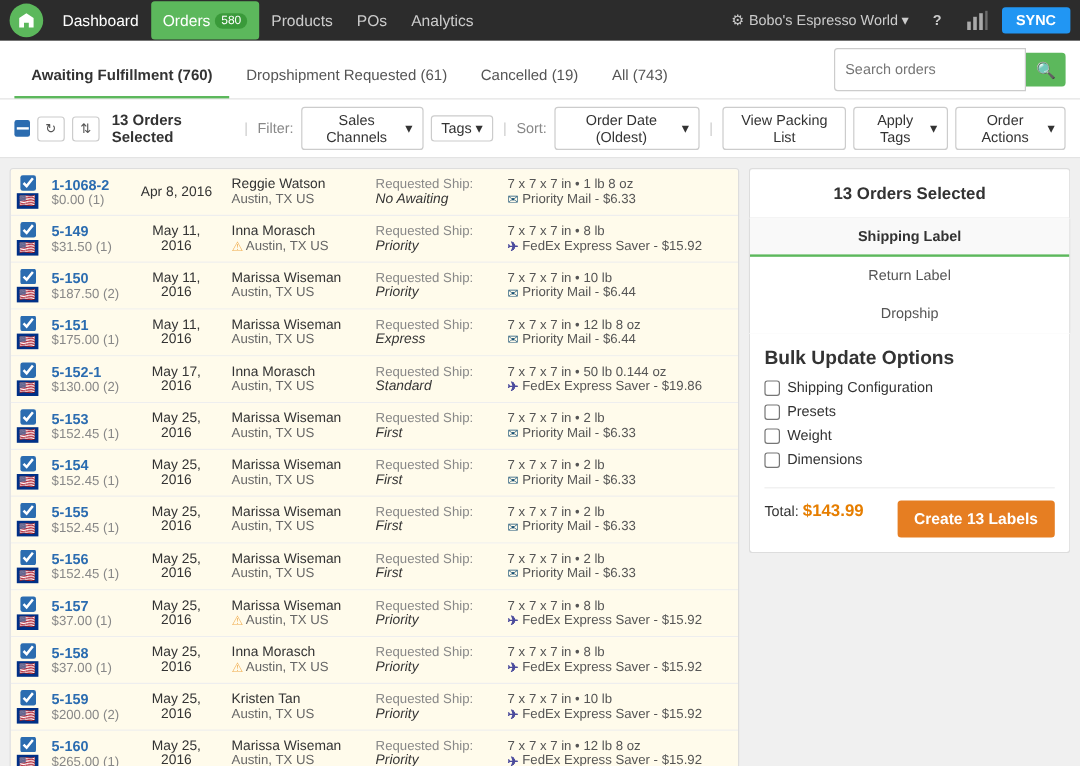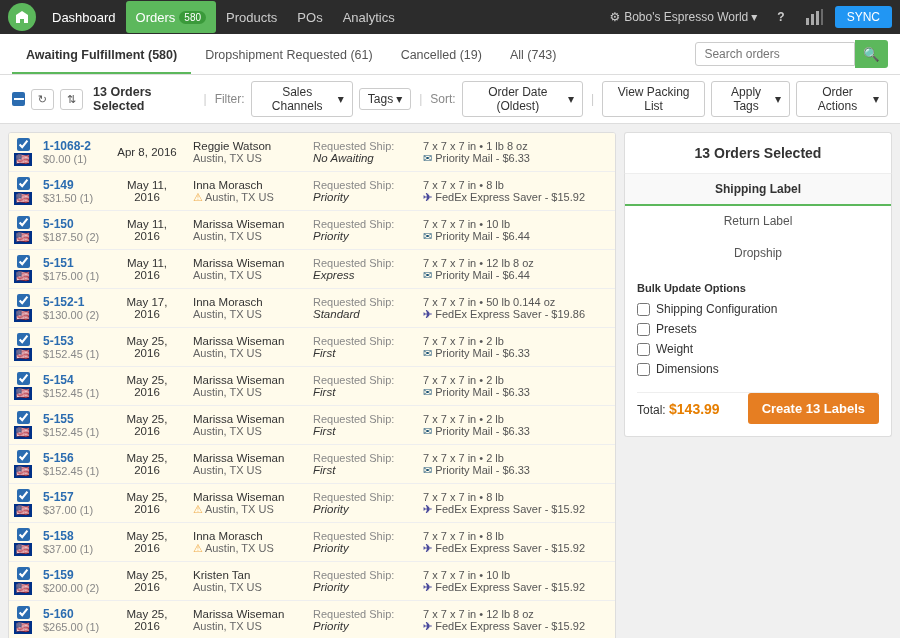--- a/index.html
+++ b/index.html
@@ -8,28 +8,28 @@
     
     .top-nav { background: #2c2c2c; height: 34px; display: flex; align-items: center; padding: 0 8px; gap: 0; }
     .nav-logo { width: 28px; height: 28px; background: #5cb85c; border-radius: 50%; display: flex; align-items: center; justify-content: center; margin-right: 6px; flex-shrink: 0; }
     .nav-logo svg { width: 16px; height: 16px; }
     .nav-item { color: #ccc; padding: 16px 10px; height: 18px; display: flex; align-items: center; cursor: pointer; font-size: 13px; text-decoration: none; }
     .nav-item.active { color: #fff; }
     .nav-orders { background: #5cb85c; color: #fff !important; border-radius: 3px; }
     .nav-badge { background: #3a9a3a; color: #fff; border-radius: 10px; padding: 1px 5px; font-size: 10px; margin-left: 4px; }
     .nav-right { margin-left: auto; display: flex; align-items: center; gap: 4px; }
     .nav-right-item { color: #ccc; padding: 0 8px; height: 34px; display: flex; align-items: center; cursor: pointer; font-size: 12px; }
-    .sync-btn { background: #2196F3; color: #fff; border: none; padding: 4px 12px; border-radius: 3px; cursor: pointer; font-weight: normal; font-size: 12px; }
+    .sync-btn { background: #2196F3; color: #fff; border: none; padding: 4px 12px; border-radius: 3px; cursor: pointer; font-weight: bold; font-size: 12px; }
 
     
     .tabs-bar { background: #fff; border-bottom: 1px solid #ddd; padding: 0 12px; display: flex; align-items: flex-end; gap: 0; }
     .tab { padding: 10px 14px; cursor: pointer; font-size: 12.5px; color: #555; border-bottom: 2px solid transparent; white-space: nowrap; }
     .tab.active { color: #333; border-bottom: 2px solid #5cb85c; font-weight: 600; }
     .tab-search { margin-left: auto; padding: 6px 0; display: flex; align-items: center; }
-    .tab-search input { border: 1px solid #ccc; border-radius: 3px 0 0 3px; padding: 4px 8px; font-size: 12px; width: 160px; outline: none; height: 24px; }
+    .tab-search input { border: 1px solid #ccc; border-radius: 3px 0 0 3px; padding: 4px 8px; font-size: 12px; width: 160px; outline: none; height: 36px; }
     .tab-search button { background: #5cb85c; border: none; color: #fff; padding: 4px 8px; border-radius: 0 3px 3px 0; cursor: pointer; height: 28px; }
 
     
     .toolbar { background: #fff; border-bottom: 1px solid #ddd; padding: 6px 12px; display: flex; align-items: center; gap: 6px; }
     .toolbar-icon-btn { background: none; border: 1px solid #ccc; border-radius: 3px; padding: 3px 6px; cursor: pointer; font-size: 11px; color: #555; }
     .toolbar-selected { font-weight: 600; font-size: 12.5px; color: #333; margin-left: 4px; }
     .filter-label { color: #888; }
     .dropdown-btn { background: none; border: 1px solid #ccc; border-radius: 3px; padding: 3px 8px; cursor: pointer; font-size: 12px; color: #333; display: flex; align-items: center; gap: 3px; }
     .sep { color: #ccc; margin: 0 2px; }
 
@@ -61,24 +61,24 @@
     .carrier-fedex { color: #4a4a9c; font-size: 11px; font-weight: bold; }
     .flag-icons { display: flex; gap: 2px; margin-top: 2px; }
 
     
     .right-panel { width: 268px; flex-shrink: 0; margin-left: 8px; }
     .panel-header { background: #fff; border: 1px solid #ddd; border-radius: 3px 3px 0 0; padding: 12px; font-size: 14px; font-weight: 600; color: #333; text-align: center; border-bottom: 1px solid #eee; }
     .panel-tabs { background: #fff; border-left: 1px solid #ddd; border-right: 1px solid #ddd; display: flex; flex-direction: column; }
     .panel-tab { flex: 1; text-align: center; padding: 8px 4px; font-size: 12px; cursor: pointer; border-bottom: 2px solid transparent; color: #555; }
     .panel-tab.active { border-bottom: 2px solid #5cb85c; color: #333; font-weight: 600; background: #f9f9f9; }
     .panel-body { background: #fff; border: 1px solid #ddd; border-top: none; border-radius: 0 0 3px 3px; padding: 12px; }
-    .bulk-title { font-size: 11px; font-weight: 600; color: #333; margin-bottom: 8px; }
+    .bulk-title { font-size: 16px; font-weight: 600; color: #333; margin-bottom: 8px; }
     .bulk-option { display: flex; align-items: center; gap: 6px; margin-bottom: 6px; font-size: 12px; color: #333; }
     .bulk-option input[type=checkbox] { width: 13px; height: 13px; }
-    .panel-footer { display: flex; align-items: center; justify-content: space-between; margin-top: 16px; border-top: 1px solid #eee; }
+    .panel-footer { display: flex; justify-content: space-between; margin-top: 16px; padding-top: 10px; border-top: 1px solid #eee; }
     .total-amount { color: #e67e00; font-weight: bold; font-size: 14px; }
     .create-btn { background: #e67e22; color: #fff; border: none; border-radius: 3px; padding: 8px 14px; font-size: 13px; font-weight: 600; cursor: pointer; }
 
     .checkbox-blue { accent-color: #2b6cb0; }
     .indeterminate-check { display: inline-block; width: 14px; height: 14px; background: #2b6cb0; border-radius: 2px; position: relative; }
     .indeterminate-check::after { content: ''; position: absolute; left: 2px; top: 6px; width: 10px; height: 2px; background: #fff; }
   </style>
 </head>
 <body>
 
@@ -106,21 +106,21 @@
           <rect x="6" y="6" width="3" height="11"></rect>
           <rect x="11" y="3" width="3" height="14"></rect>
           <rect x="16" y="1" width="3" height="16" opacity="0.5"></rect>
         </svg>
     </div>
     <button class="sync-btn">SYNC</button>
   </div>
 </nav>
 
 <div class="tabs-bar">
-  <div class="tab active">Awaiting Fulfillment (580)</div>
+  <div class="tab active">Awaiting Fulfillment (760)</div>
   <div class="tab">Dropshipment Requested (61)</div>
   <div class="tab">Cancelled (19)</div>
   <div class="tab">All (743)</div>
   <div class="tab-search">
     <input type="text" placeholder="Search orders" style="">
     <button>🔍</button>
   </div>
 </div>
 
 <div class="toolbar">

